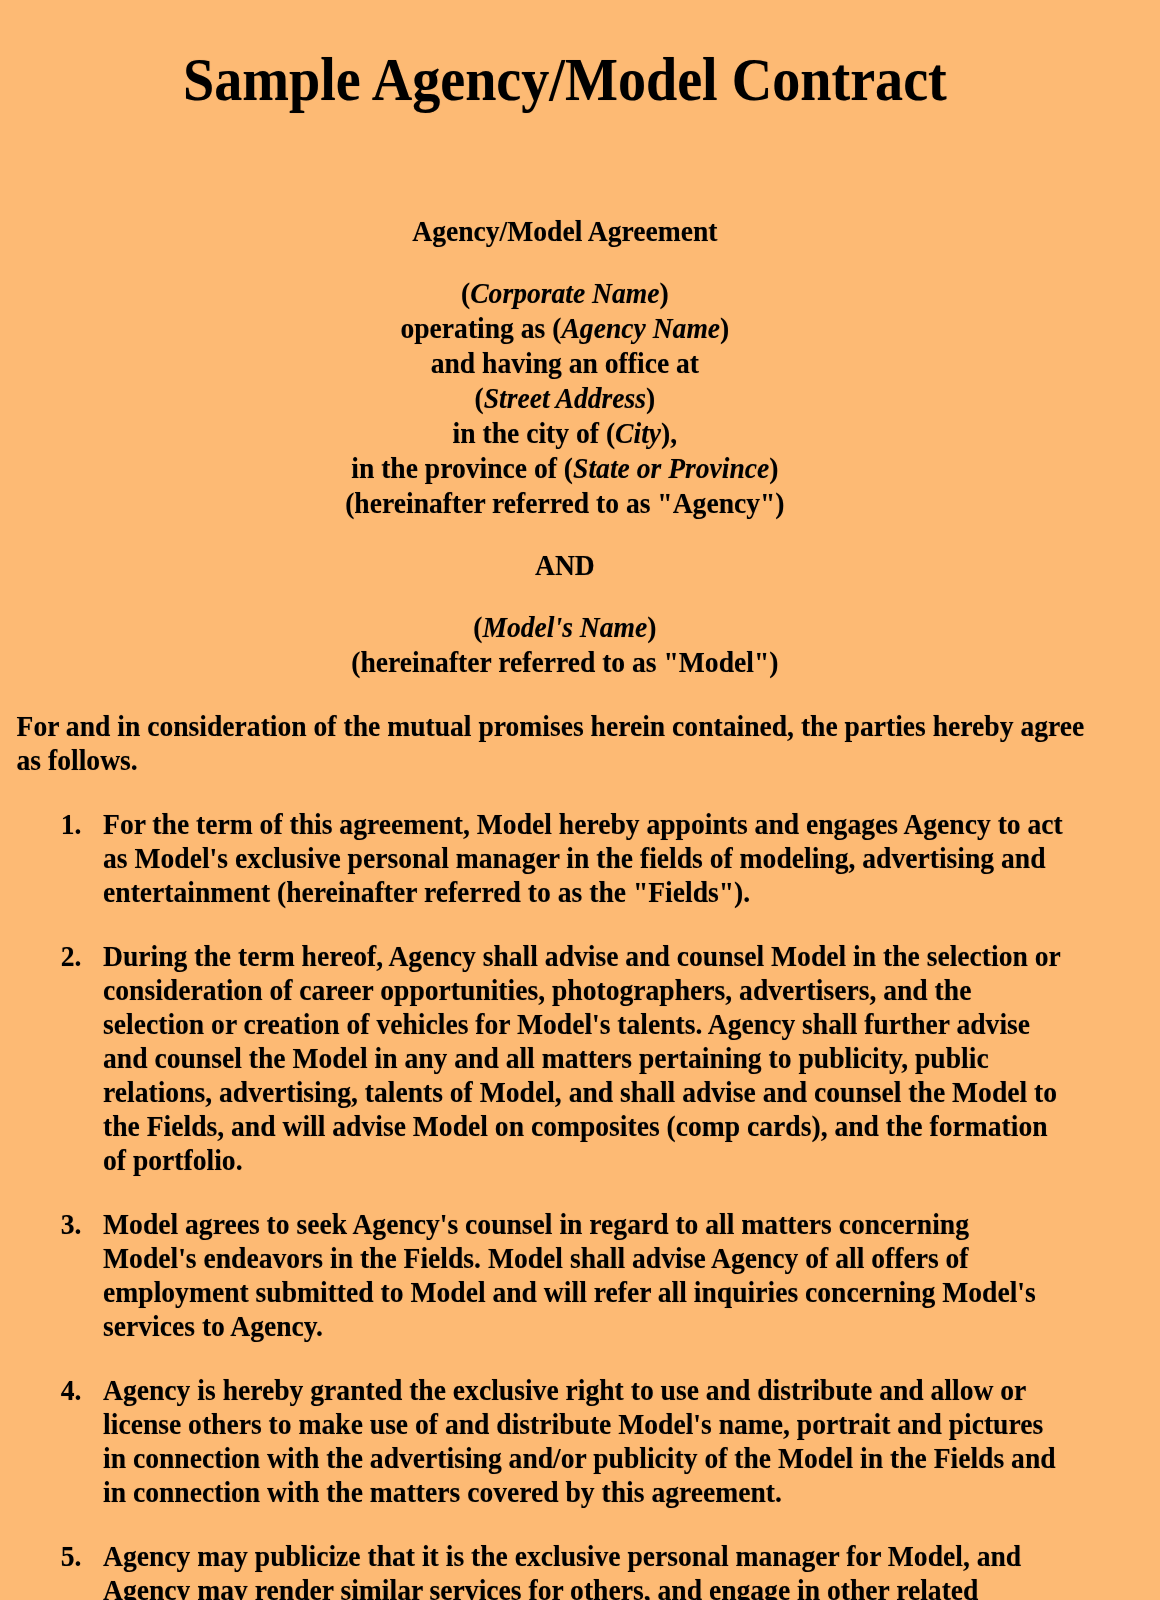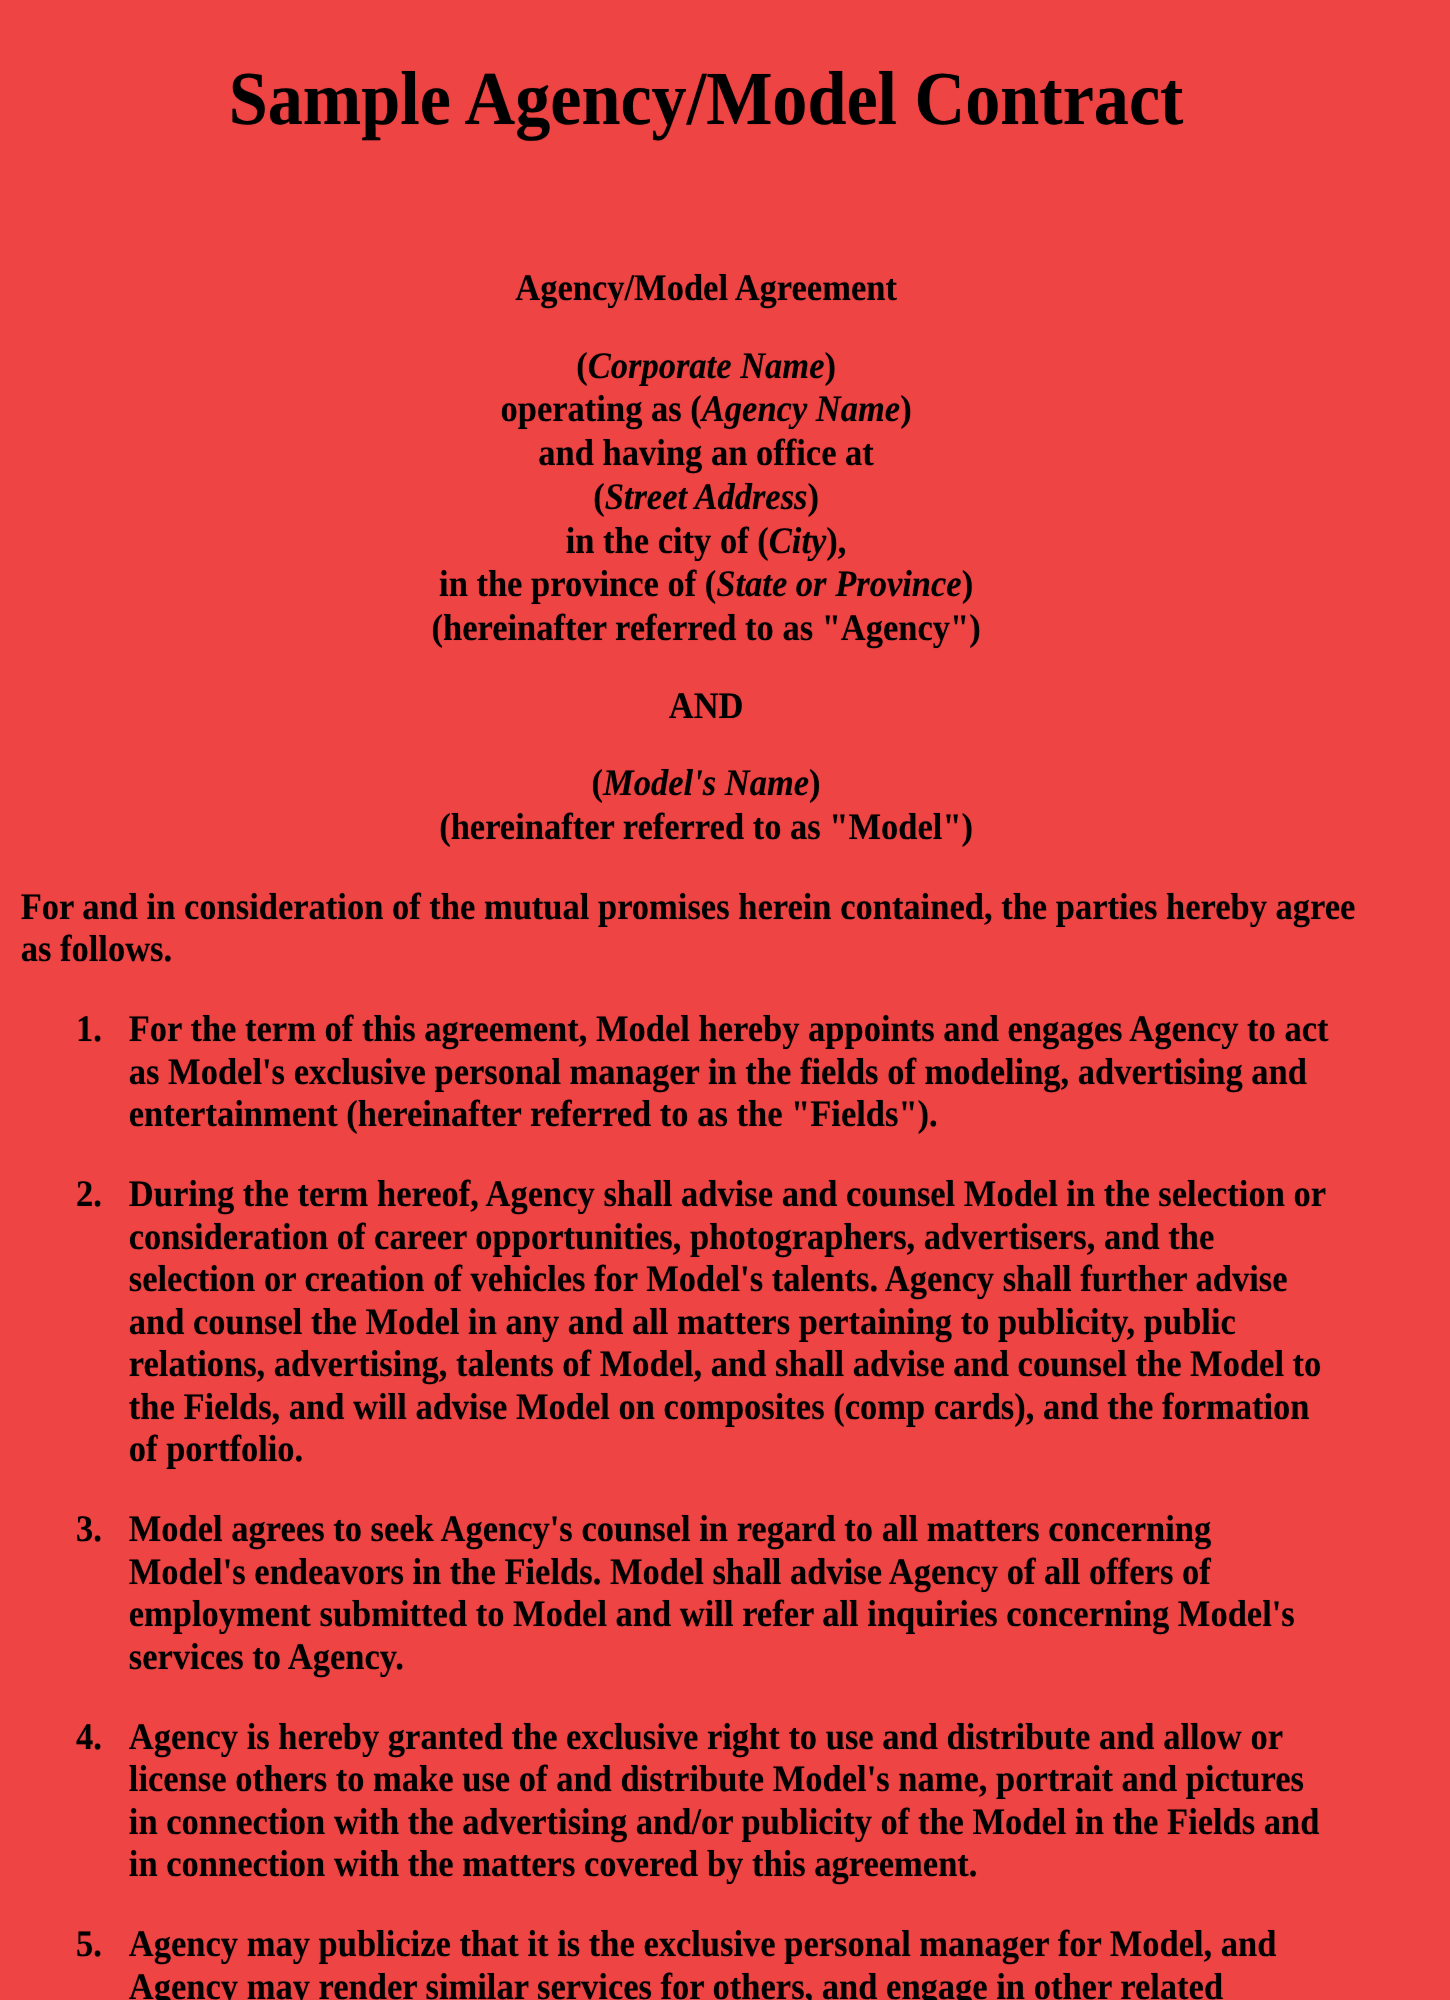--- a/index.html
+++ b/index.html
@@ -1,17 +1,17 @@
 <!DOCTYPE html>
 <html><head>
 <meta charset="utf-8">
 <style>
   html,body{margin:0;padding:0;background:#ffffff;}
   .page{
-    width:1160px;height:1600px;background:#ef4444;color:#000;
+    width:1160px;height:1600px;background:#fdba74;color:#000;
     overflow:hidden;position:relative;
   }
   .doc{
     width:1261px;
     transform:scaleX(0.92);
     transform-origin:0 0;
     font-family:"Liberation Serif","DejaVu Serif",serif;
     font-weight:700;
     color:#000;
     text-shadow:0 0 1px rgba(0,0,0,0.30);

